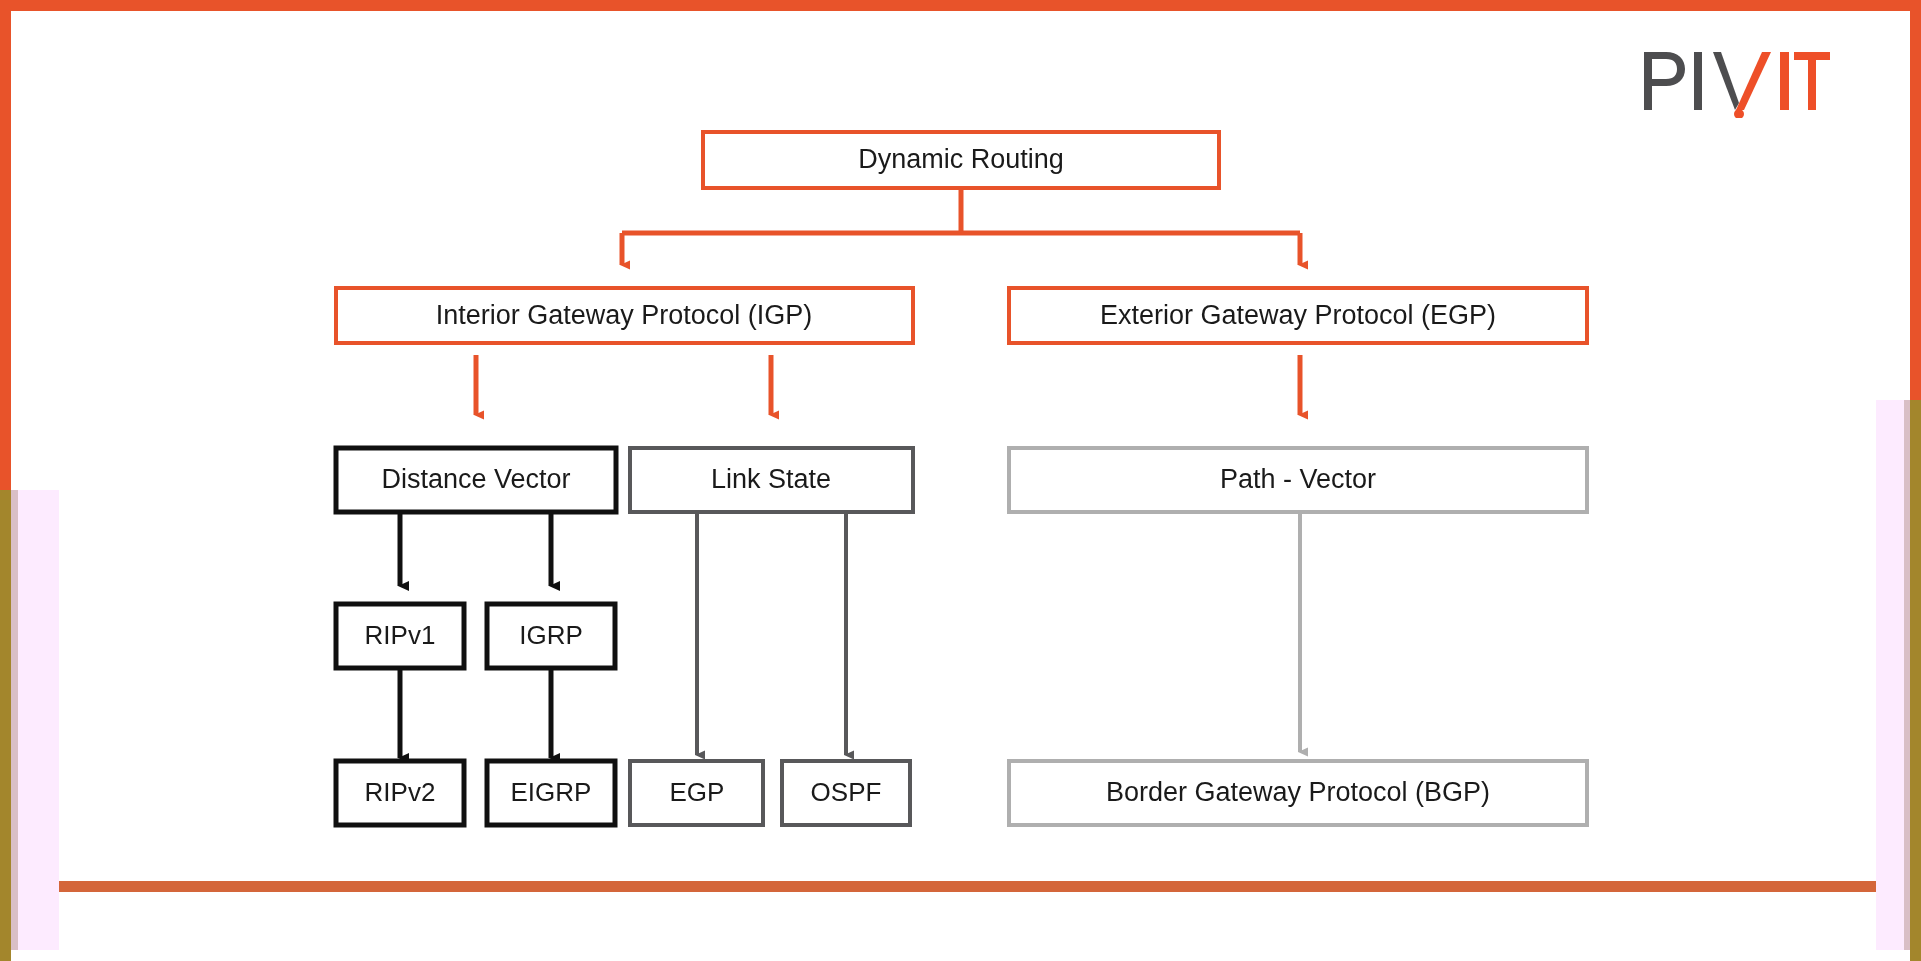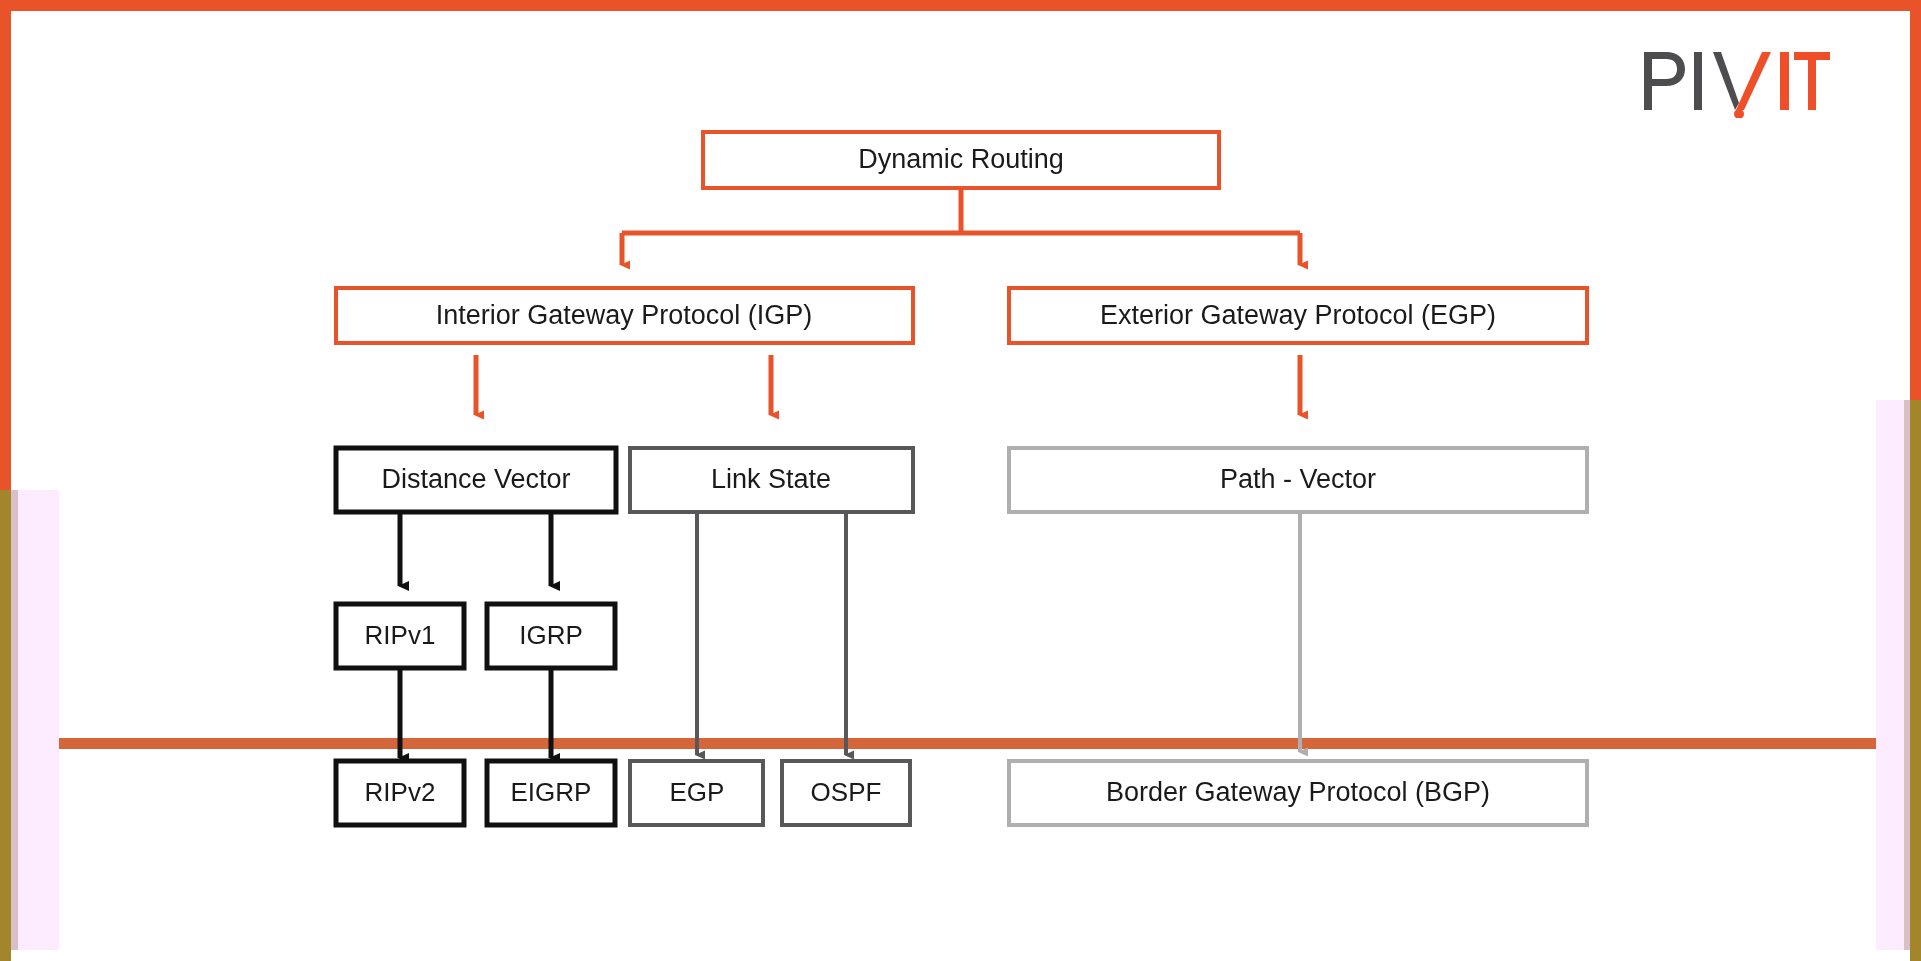--- a/index.html
+++ b/index.html
@@ -10,21 +10,21 @@
   }
   body {
     width: 1921px;
     height: 961px;
     overflow: hidden;
     font-family: "Liberation Sans", sans-serif;
   }
   #page {
     position: relative;
     width: 1921px;
-    height: 749px;
+    height: 892px;
     background: #ffffff;
     box-sizing: border-box;
   }
   
   .frame-top, .frame-bottom, .frame-left-upper, .frame-left-lower,
   .frame-right-upper, .frame-right-lower, .frame-right-edge, .frame-pink {
     position: absolute;
   }
   .frame-top {
     left: 0; top: 0; width: 1921px; height: 11px;

